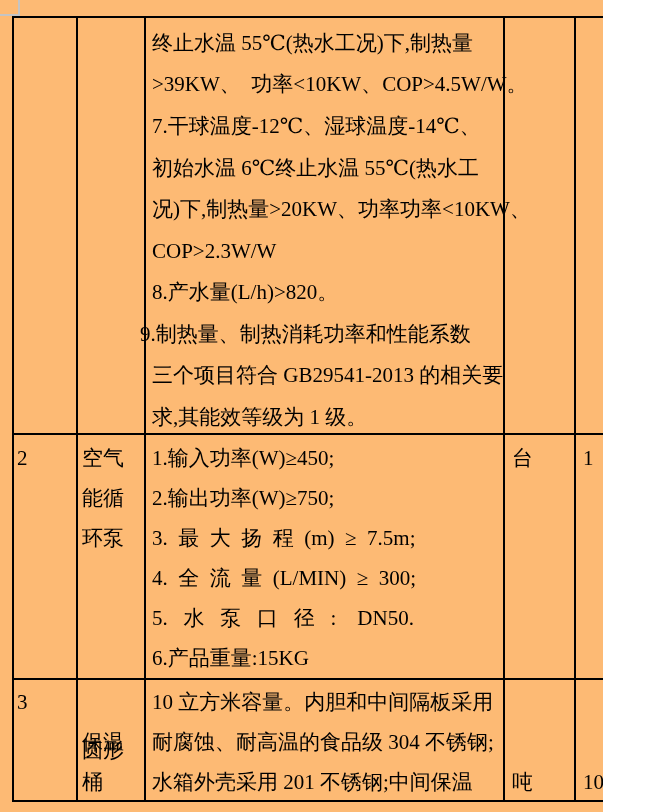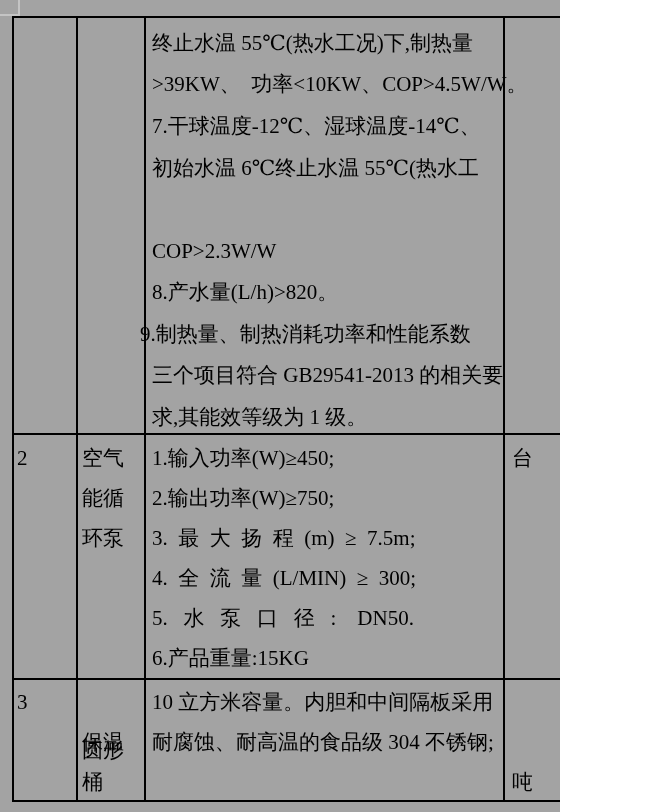--- a/index.html
+++ b/index.html
@@ -1,19 +1,19 @@
 <!DOCTYPE html>
 <html><head>
 <meta charset="utf-8">
 <style>
   html,body{margin:0;padding:0;background:#ffffff;}
   #page{
     position:relative;
-    width:560px;height:812px;
-    background:#a3a3a3;
+    width:603px;height:812px;
+    background:#fdba74;
     overflow:hidden;
     font-family:"Liberation Serif","DejaVu Serif",serif;
     color:#000;
   }
   .gridline{position:absolute;background:#000;}
   .vline{width:1.5px;}
   .hline{height:1.5px;}
   .marginmark{position:absolute;background:#c4c4c4;}
   .txt{
     position:absolute;
@@ -43,20 +43,21 @@
   <div class="gridline vline" style="left:76px;top:16px;height:785.5px;"></div>
   <div class="gridline vline" style="left:144px;top:16px;height:785.5px;"></div>
   <div class="gridline vline" style="left:503px;top:16px;height:785.5px;"></div>
   <div class="gridline vline" style="left:574px;top:16px;height:785.5px;"></div>
   <div class="gridline vline" style="left:634px;top:16px;height:785.5px;"></div>
 
   <div class="txt" style="left:152px;top:32px;">终止水温 55℃(热水工况)下,制热量</div>
   <div class="txt" style="left:152px;top:73px;">&gt;39KW、  功率&lt;10KW、COP&gt;4.5W/W。</div>
   <div class="txt" style="left:152px;top:115px;">7.干球温度-12℃、湿球温度-14℃、</div>
   <div class="txt" style="left:152px;top:157px;">初始水温 6℃终止水温 55℃(热水工</div>
+  <div class="txt" style="left:152px;top:198px;">况)下,制热量&gt;20KW、功率功率&lt;10KW、</div>
   <div class="txt" style="left:152px;top:240px;">COP&gt;2.3W/W</div>
   <div class="txt" style="left:152px;top:281px;">8.产水量(L/h)&gt;820。</div>
   <div class="txt" style="left:140px;top:323px;">9.制热量、制热消耗功率和性能系数</div>
   <div class="txt" style="left:152px;top:364px;font-family:Liberation Serif, serif;">三个项目符合 GB29541-2013 的相关要</div>
   <div class="txt" style="left:152px;top:406px;text-align:center;">求,其能效等级为 1 级。</div>
 
   <div class="txt num" style="left:17px;top:447px;">2</div>
   <div class="txt" style="left:82px;top:447px;">空气</div>
   <div class="txt" style="left:82px;top:487px;">能循</div>
   <div class="txt" style="left:82px;top:527px;">环泵</div>
@@ -68,16 +69,17 @@
   <div class="txt" style="left:152px;top:647px;">6.产品重量:15KG</div>
   <div class="txt" style="left:512px;top:447px;">台</div>
   <div class="txt num" style="left:583px;top:447px;">1</div>
 
   <div class="txt num" style="left:17px;top:691px;">3</div>
   <div class="txt" style="left:82px;top:691px;margin-top:48px;">圆形</div>
   <div class="txt" style="left:82px;top:731px;">保温</div>
   <div class="txt" style="left:82px;top:771px;">桶</div>
   <div class="txt" style="left:152px;top:691px;">10 立方米容量。内胆和中间隔板采用</div>
   <div class="txt" style="left:152px;top:731px;">耐腐蚀、耐高温的食品级 304 不锈钢;</div>
+  <div class="txt" style="left:152px;top:771px;">水箱外壳采用 201 不锈钢;中间保温</div>
   <div class="txt" style="left:512px;top:771px;">吨</div>
   <div class="txt num" style="left:583px;top:771px;">10</div>
 
 </div>
 
 </body></html>

